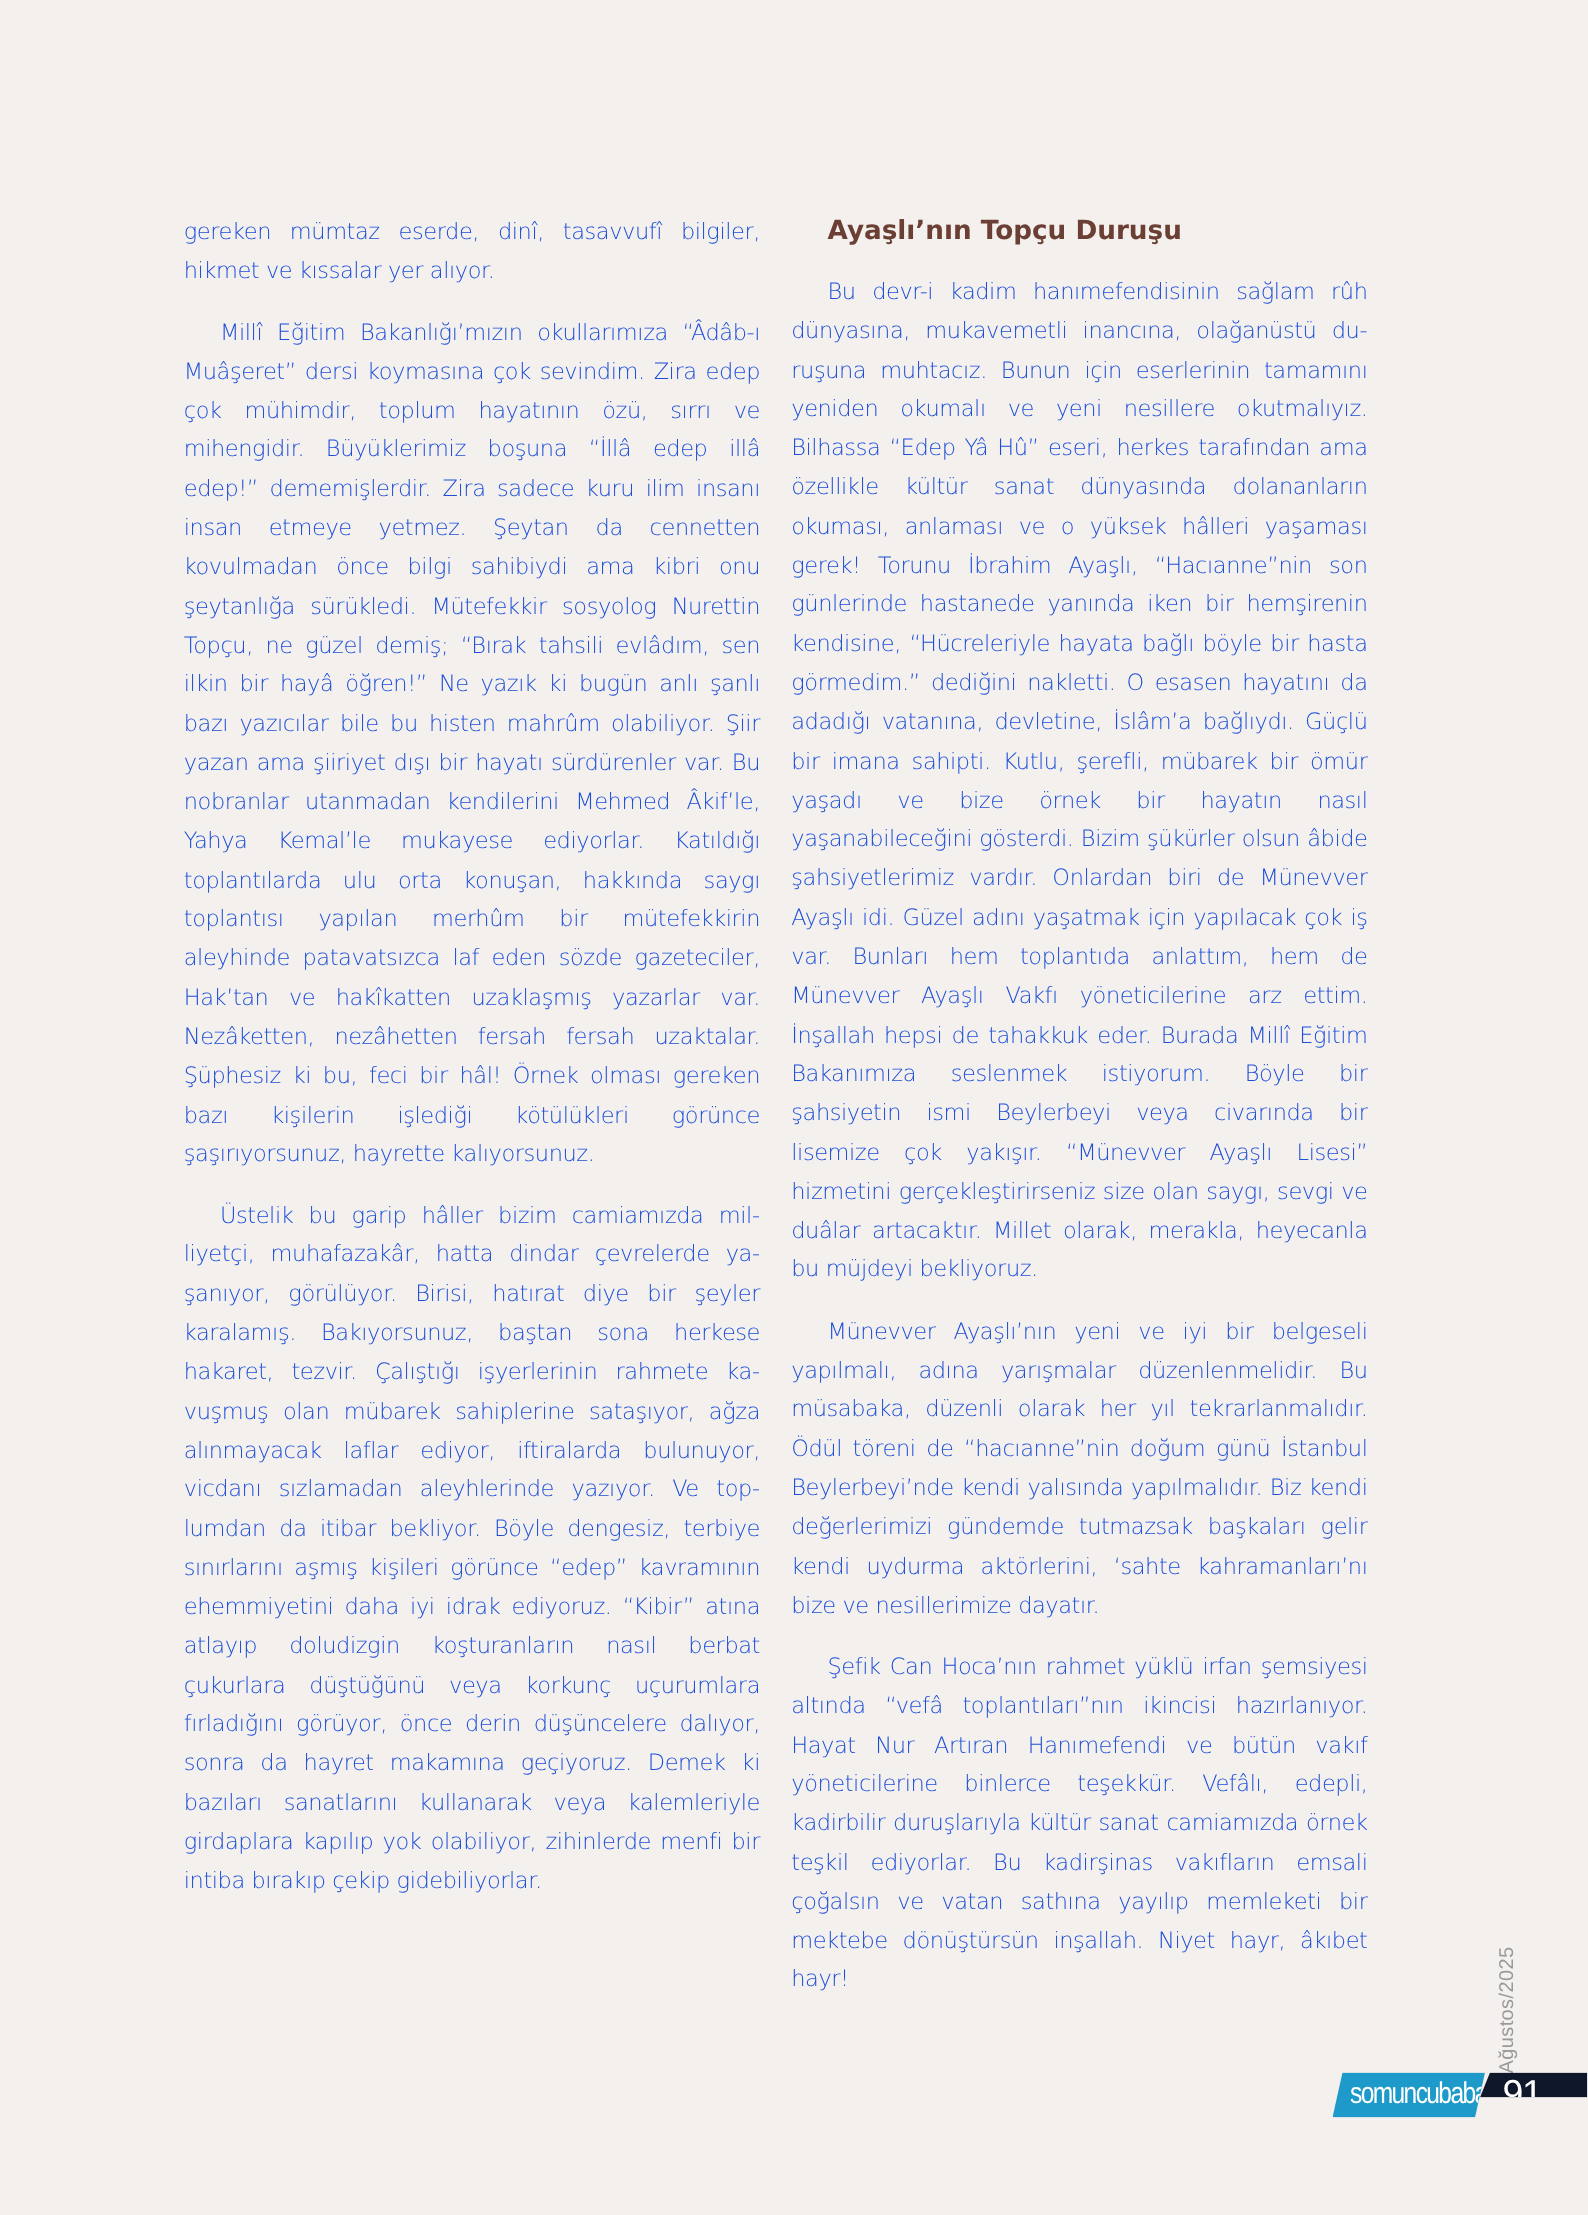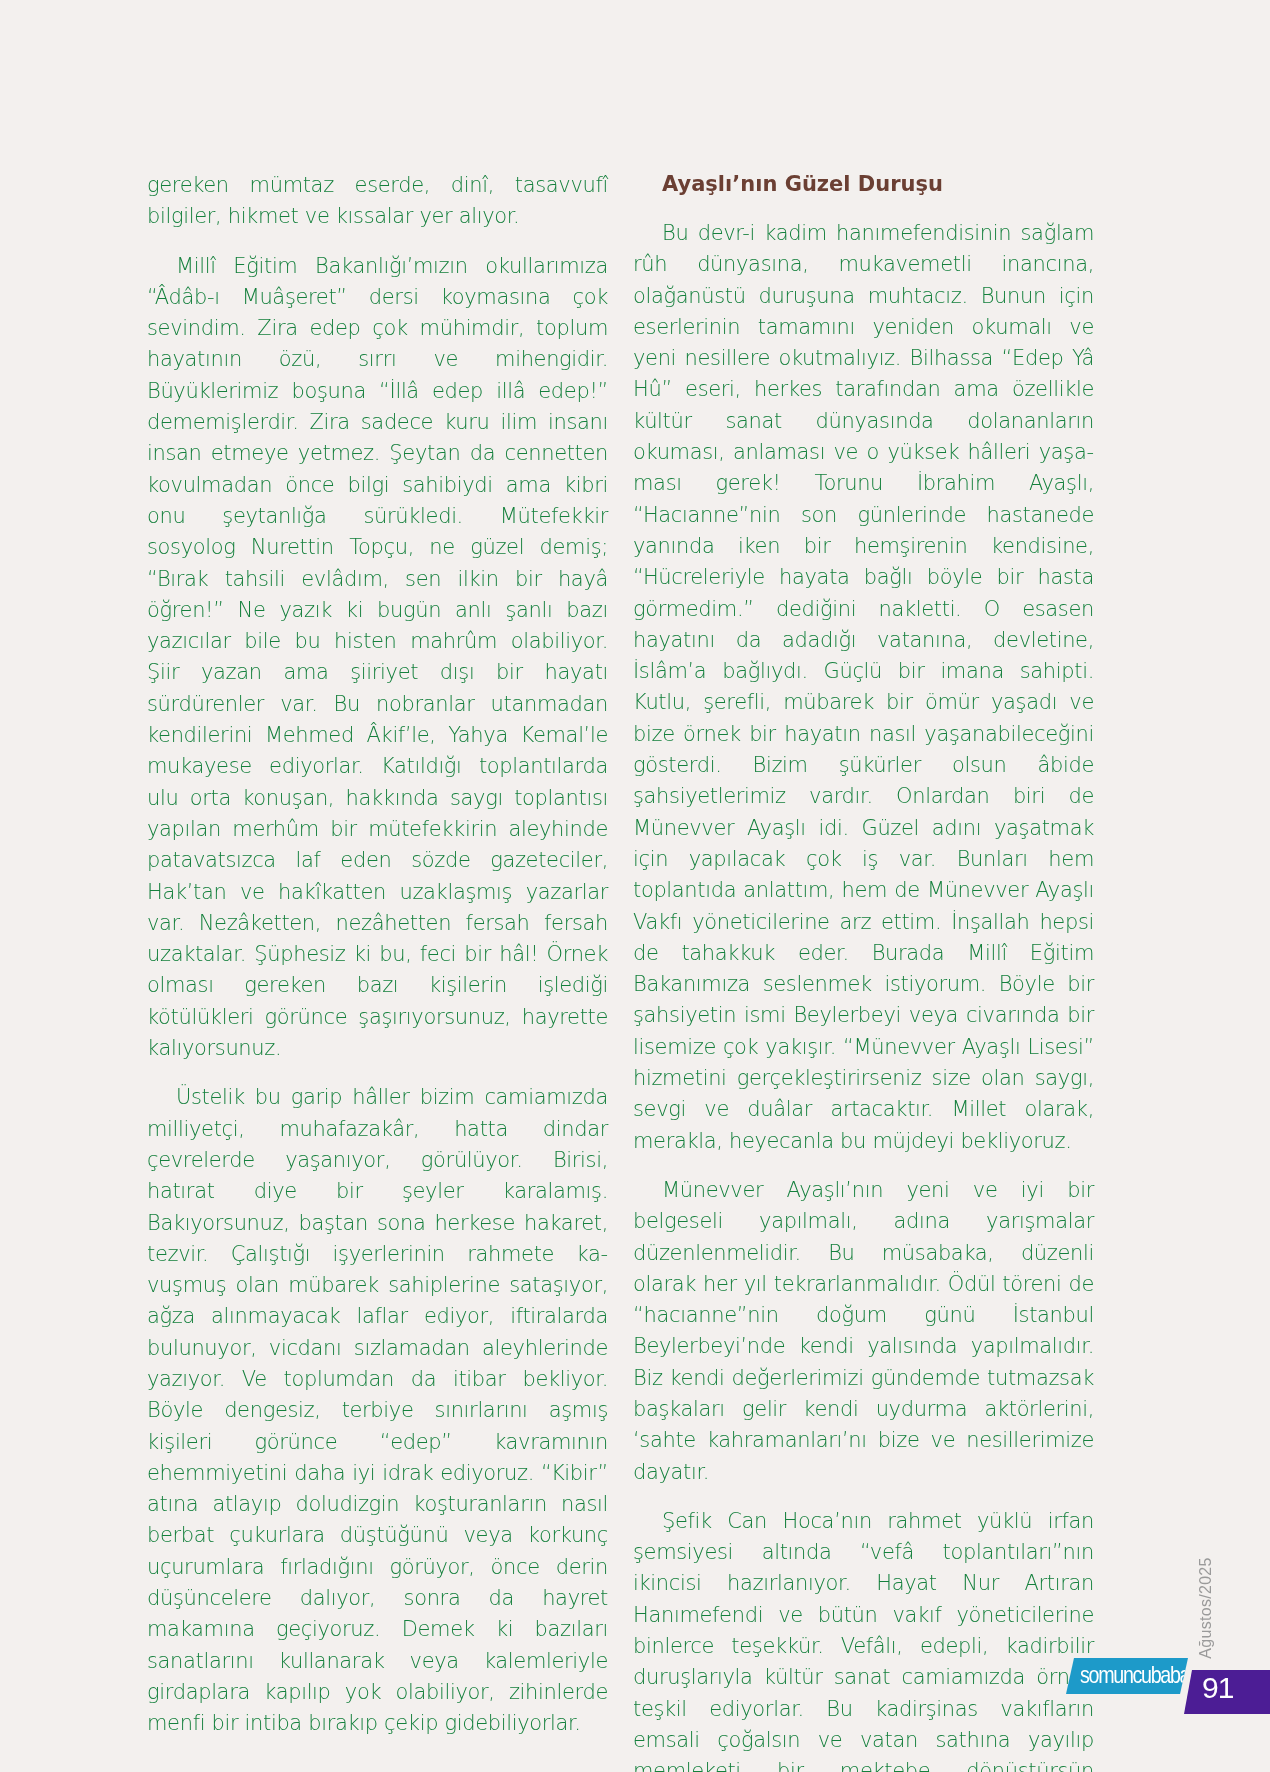--- a/index.html
+++ b/index.html
@@ -23,28 +23,28 @@
     left: 147px;
     width: 461px;
   }
   .col-right {
     left: 633px;
     width: 461px;
     top: 170px;
   }
   p.para {
     margin: 0 0 18px 0;
-    font-size: 21px;
+    font-size: 18px;
     line-height: 31.3px;
     text-align: justify;
     text-indent: 29px;
     hyphens: manual;
     letter-spacing: -0.35px;
     font-weight: 300;
-    color: #15803d;
+    color: #1d4ed8;
   }
   p.para.no-indent { text-indent: 0; }
   h2.section-heading {
     margin: 6px 0 18px 29px;
     font-size: 21px;
     line-height: 28px;
     font-weight: bold;
     color: #6b3f33;
     letter-spacing: 0;
   }
@@ -94,24 +94,24 @@
     font-family: "Liberation Sans", sans-serif;
     font-size: 24px;
     color: #ffffff;
     letter-spacing: -1.6px;
     transform: scaleX(0.82);
     transform-origin: left center;
   }
   .page-box {
     position: absolute;
     left: 118px;
-    top: 12px;
+    top: 0;
     width: 86px;
-    height: 44px;
-    background: #4c1d95;
+    height: 20px;
+    background: #0f172a;
     clip-path: polygon(8px 0, 100% 0, 100% 100%, 0 100%);
   }
   .page-box span {
     position: absolute;
     left: 18px;
     top: 1px;
     font-family: "Liberation Sans", sans-serif;
     font-size: 30px;
     color: #ffffff;
     letter-spacing: -1px;
@@ -120,21 +120,21 @@
 </head>
 <body>
 
 <div class="column col-left">
   <p class="para no-indent">gereken mümtaz eserde, dinî, tasavvufî bilgiler, hikmet ve kıssalar yer alıyor.</p>
   <p class="para">Millî Eğitim Bakanlığı’mızın okullarımıza “Âdâb-ı Muâşeret” dersi koymasına çok sevin­dim. Zira edep çok mühimdir, toplum hayatının özü, sırrı ve mihengidir. Büyüklerimiz boşuna “İllâ edep illâ edep!” dememişlerdir. Zira sadece kuru ilim insanı insan etmeye yetmez. Şeytan da cennetten kovulmadan önce bilgi sahibiydi ama kibri onu şeytanlığa sürükledi. Mütefekkir sosyolog Nurettin Topçu, ne güzel demiş; “Bırak tahsili evlâdım, sen ilkin bir hayâ öğren!” Ne ya­zık ki bugün anlı şanlı bazı yazıcılar bile bu histen mahrûm olabiliyor. Şiir yazan ama şiiriyet dışı bir hayatı sürdürenler var. Bu nobranlar utanma­dan kendilerini Mehmed Âkif’le, Yahya Kemal’le mukayese ediyorlar. Katıldığı toplantılarda ulu orta konuşan, hakkında saygı toplantısı yapılan merhûm bir mütefekkirin aleyhinde patavatsızca laf eden sözde gazeteciler, Hak’tan ve hakîkatten uzaklaşmış yazarlar var. Nezâketten, nezâhetten fersah fersah uzaktalar. Şüphesiz ki bu, feci bir hâl! Örnek olması gereken bazı kişilerin işlediği kötülükleri görünce şaşırıyorsunuz, hayrette ka­lıyorsunuz.</p>
   <p class="para">Üstelik bu garip hâller bizim camiamızda mil­liyetçi, muhafazakâr, hatta dindar çevrelerde ya­şanıyor, görülüyor. Birisi, hatırat diye bir şeyler karalamış. Bakıyorsunuz, baştan sona herkese hakaret, tezvir. Çalıştığı işyerlerinin rahmete ka­vuşmuş olan mübarek sahiplerine sataşıyor, ağza alınmayacak laflar ediyor, iftiralarda bulunuyor, vicdanı sızlamadan aleyhlerinde yazıyor. Ve top­lumdan da itibar bekliyor. Böyle dengesiz, terbiye sınırlarını aşmış kişileri görünce “edep” kavramı­nın ehemmiyetini daha iyi idrak ediyoruz. “Kibir” atına atlayıp doludizgin koşturanların nasıl ber­bat çukurlara düştüğünü veya korkunç uçurum­lara fırladığını görüyor, önce derin düşüncelere dalıyor, sonra da hayret makamına geçiyoruz. Demek ki bazıları sanatlarını kullanarak veya ka­lemleriyle girdaplara kapılıp yok olabiliyor, zihin­lerde menfi bir intiba bırakıp çekip gidebiliyorlar.</p>
 </div>
 
 <div class="column col-right">
-  <h2 class="section-heading">Ayaşlı’nın Güzel Duruşu</h2>
+  <h2 class="section-heading">Ayaşlı’nın Topçu Duruşu</h2>
   <p class="para">Bu devr-i kadim hanımefendisinin sağlam rûh dünyasına, mukavemetli inancına, olağanüstü du­ruşuna muhtacız. Bunun için eserlerinin tamamı­nı yeniden okumalı ve yeni nesillere okutmalıyız. Bilhassa “Edep Yâ Hû” eseri, herkes tarafından ama özellikle kültür sanat dünyasında dolananla­rın okuması, anlaması ve o yüksek hâlleri yaşa­ması gerek! Torunu İbrahim Ayaşlı, “Hacıanne”nin son günlerinde hastanede yanında iken bir hem­şirenin kendisine, “Hücreleriyle hayata bağlı böyle bir hasta görmedim.” dediğini nakletti. O esasen hayatını da adadığı vatanına, devletine, İslâm’a bağlıydı. Güçlü bir imana sahipti. Kutlu, şerefli, mübarek bir ömür yaşadı ve bize örnek bir haya­tın nasıl yaşanabileceğini gösterdi. Bizim şükürler olsun âbide şahsiyetlerimiz vardır. Onlardan biri de Münevver Ayaşlı idi. Güzel adını yaşatmak için yapılacak çok iş var. Bunları hem toplantıda anlat­tım, hem de Münevver Ayaşlı Vakfı yöneticilerine arz ettim. İnşallah hepsi de tahakkuk eder. Bura­da Millî Eğitim Bakanımıza seslenmek istiyorum. Böyle bir şahsiyetin ismi Beylerbeyi veya civarın­da bir lisemize çok yakışır. “Münevver Ayaşlı Li­sesi” hizmetini gerçekleştirirseniz size olan saygı, sevgi ve duâlar artacaktır. Millet olarak, merakla, heyecanla bu müjdeyi bekliyoruz.</p>
   <p class="para">Münevver Ayaşlı’nın yeni ve iyi bir belgeseli yapılmalı, adına yarışmalar düzenlenmelidir. Bu müsabaka, düzenli olarak her yıl tekrarlanma­lıdır. Ödül töreni de “hacıanne”nin doğum günü İstanbul Beylerbeyi’nde kendi yalısında yapılmalı­dır. Biz kendi değerlerimizi gündemde tutmazsak başkaları gelir kendi uydurma aktörlerini, ‘sahte kahramanları’nı bize ve nesillerimize dayatır.</p>
   <p class="para">Şefik Can Hoca’nın rahmet yüklü irfan şem­siyesi altında “vefâ toplantıları”nın ikincisi hazır­lanıyor. Hayat Nur Artıran Hanımefendi ve bü­tün vakıf yöneticilerine binlerce teşekkür. Vefâlı, edepli, kadirbilir duruşlarıyla kültür sanat cami­amızda örnek teşkil ediyorlar. Bu kadirşinas va­kıfların emsali çoğalsın ve vatan sathına yayılıp memleketi bir mektebe dönüştürsün inşallah. Ni­yet hayr, âkıbet hayr!</p>
 </div>
 
 <div class="date-vertical">
   <span>Ağustos/2025</span>
 </div>
 
 <div class="footer-band">

